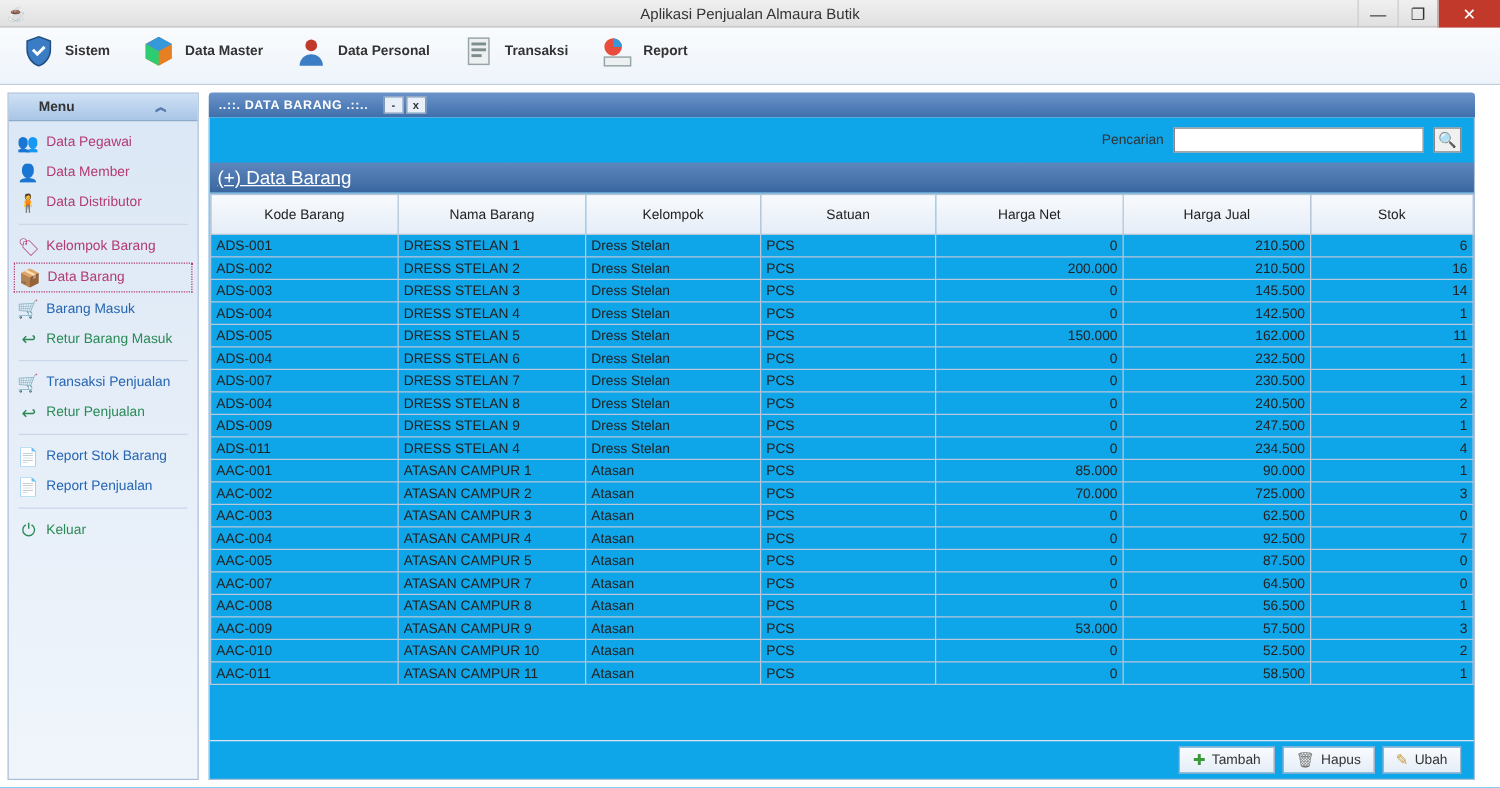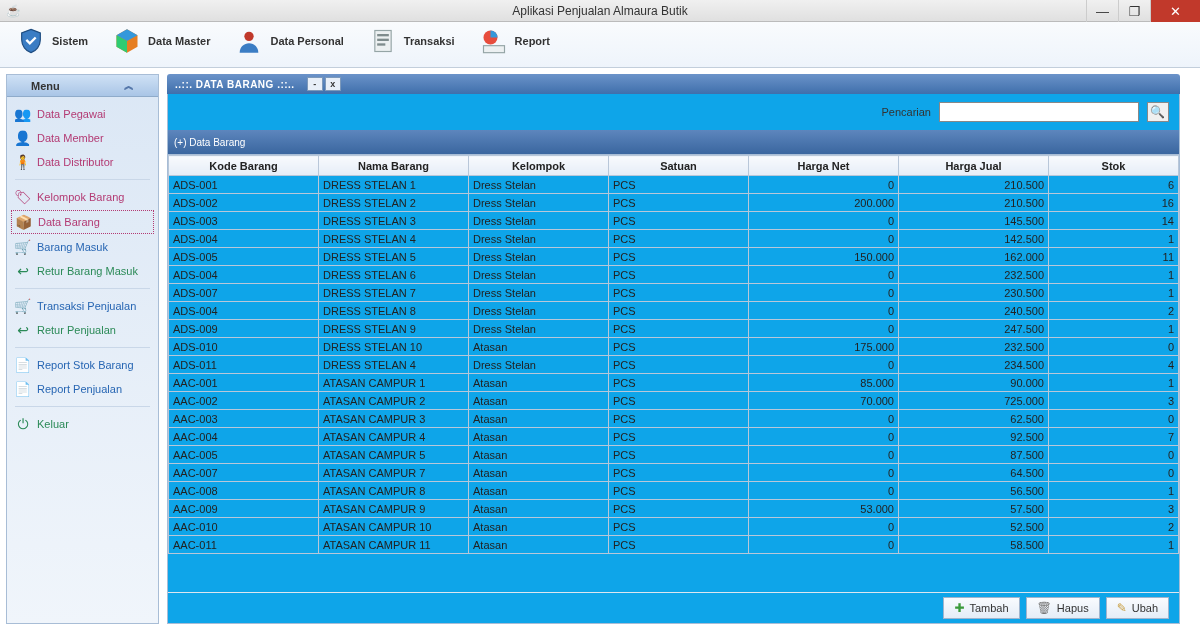--- a/index.html
+++ b/index.html
@@ -41,25 +41,25 @@
   .inner-tab .tab-btns { margin-left: 12px; display: flex; gap: 2px; }
   .inner-tab .tab-btns div { width: 16px; height: 14px; background: #e8eff8; color: #333; font-size: 9px; display: flex; align-items: center; justify-content: center; border: 1px solid #7c99bb; }
   
   .panel { flex: 1; border: 1px solid #a8bdd6; border-top: none; background: #0ea5e9; display: flex; flex-direction: column; }
   
   .search-row { display: flex; justify-content: flex-end; align-items: center; padding: 8px 10px; gap: 8px; }
   .search-row label { color: #333; }
   .search-row input { width: 200px; height: 20px; border: 1px solid #888; padding: 2px 4px; font-size: 11px; }
   .search-row .sbtn { width: 22px; height: 20px; border: 1px solid #888; background: #f0f0f0; display: flex; align-items: center; justify-content: center; font-size: 12px; cursor: pointer; }
   
-  .sub-header { background: linear-gradient(#5d86bd, #3a669f); color: #fff; height: 20px; display: flex; align-items: center; padding: 12px 6px; font-size: 10px; }
+  .sub-header { background: linear-gradient(#5d86bd, #3a669f); color: #fff; height: 20px; display: flex; align-items: center; padding: 12px 6px; font-size: 15px; text-decoration: underline; }
   
   .table-wrap { flex: 1; overflow-y: scroll; overflow-x: hidden; border-top: 1px solid #a8bdd6; }
   table { width: 100%; border-collapse: collapse; font-size: 11px; color: #222; table-layout: fixed; }
-  th { background: linear-gradient(#f8fafd, #e5edf7); border: 1px solid #b8c7d9; height: 20px; font-weight: bold; }
+  th { background: linear-gradient(#f8fafd, #e5edf7); border: 1px solid #b8c7d9; height: 32px; font-weight: normal; }
   td { border: 1px solid #b8c7d9; height: 18px; padding: 0 4px; white-space: nowrap; overflow: hidden; text-overflow: ellipsis; }
   td.num { text-align: right; }
   
   .footer-btns { display: flex; justify-content: flex-end; gap: 6px; padding: 4px 10px; border-top: 1px solid #dde6f0; }
   .fbtn { height: 22px; padding: 0 10px; border: 1px solid #9fb4cd; background: linear-gradient(#f9fbfe, #e4edf7); display: flex; align-items: center; gap: 5px; cursor: pointer; color: #333; }
   .fbtn .ficon { font-size: 12px; }
   
   
   .table-wrap::-webkit-scrollbar { width: 16px; }
   .table-wrap::-webkit-scrollbar-track { background: #eceff3; border-left: 1px solid #c9d3de; }
@@ -308,29 +308,20 @@
               <tr>
                 <td>ADS-009</td>
                 <td>DRESS STELAN 9</td>
                 <td>Dress Stelan</td>
                 <td>PCS</td>
                 <td class="num">0</td>
                 <td class="num">247.500</td>
                 <td class="num">1</td>
               </tr>
               <tr>
-                <td>ADS-010</td>
-                <td>DRESS STELAN 10</td>
-                <td>Atasan</td>
-                <td>PCS</td>
-                <td class="num">175.000</td>
-                <td class="num">232.500</td>
-                <td class="num">0</td>
-              </tr>
-              <tr>
                 <td>ADS-011</td>
                 <td>DRESS STELAN 4</td>
                 <td>Dress Stelan</td>
                 <td>PCS</td>
                 <td class="num">0</td>
                 <td class="num">234.500</td>
                 <td class="num">4</td>
               </tr>
               <tr>
                 <td>AAC-001</td>

